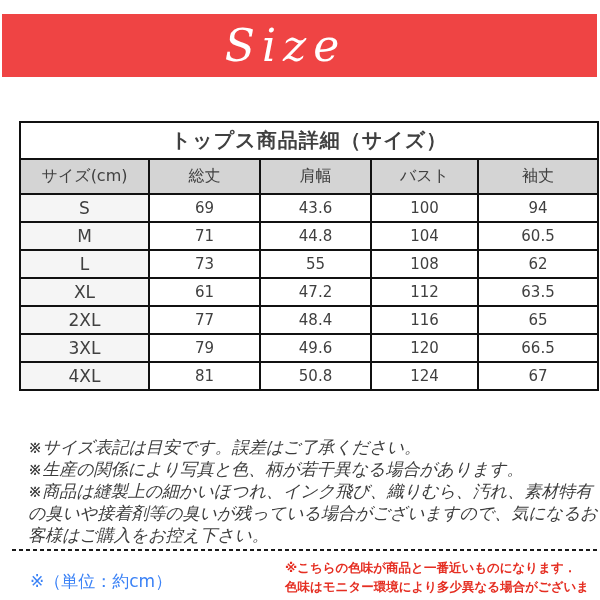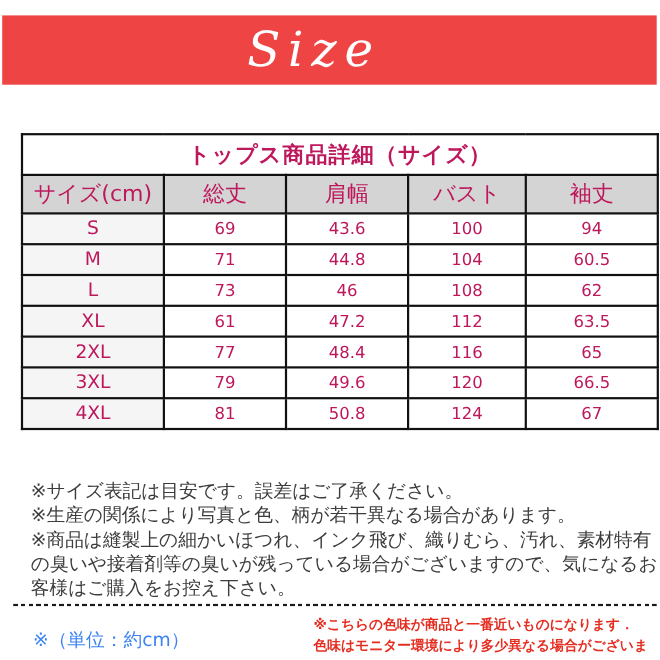--- a/index.html
+++ b/index.html
@@ -40,48 +40,49 @@
     left: 19px; top: 121px;
     width: 578px;
     border-collapse: collapse;
     table-layout: fixed;
     border: 2px solid #111111;
   }
   table.size-table td, table.size-table th {
     border: 2px solid #111111;
     text-align: center;
     vertical-align: middle;
-    color: #be185d;
+    color: #404040;
   }
   tr.title-row td {
     height: 37px;
     font-family: "DejaVu Serif", "Liberation Serif", serif;
     font-weight: bold;
     font-size: 20px;
     letter-spacing: 1px;
     background: #ffffff;
   }
   tr.head-row th {
     height: 35px;
     background: #d4d4d4;
     font-weight: normal;
-    font-size: 20px;
+    font-size: 16px;
   }
   tr.data-row td { height: 28px; font-size: 15px; background: #ffffff; }
   tr.data-row td.size-label { font-size: 17px; background: #f5f5f5; }
 
   
   .notes {
     position: absolute;
     left: 28px; top: 436px;
     width: 572px;
     font-size: 17px;
     line-height: 22px;
     color: #3c3c3c;
     letter-spacing: 0;
+    font-style: italic;
   }
 
   
   .dashed-divider {
     position: absolute;
     left: 12px; top: 549px;
     width: 585px; height: 2px;
     background: repeating-linear-gradient(90deg, #1a1a1a 0 4px, transparent 4px 7px);
   }
   .unit-note {
@@ -139,21 +140,21 @@
       <tr class="data-row">
         <td class="size-label">M</td>
         <td>71</td>
         <td>44.8</td>
         <td>104</td>
         <td>60.5</td>
       </tr>
       <tr class="data-row">
         <td class="size-label">L</td>
         <td>73</td>
-        <td>46</td>
+        <td>55</td>
         <td>108</td>
         <td>62</td>
       </tr>
       <tr class="data-row">
         <td class="size-label">XL</td>
         <td>61</td>
         <td>47.2</td>
         <td>112</td>
         <td>63.5</td>
       </tr>

